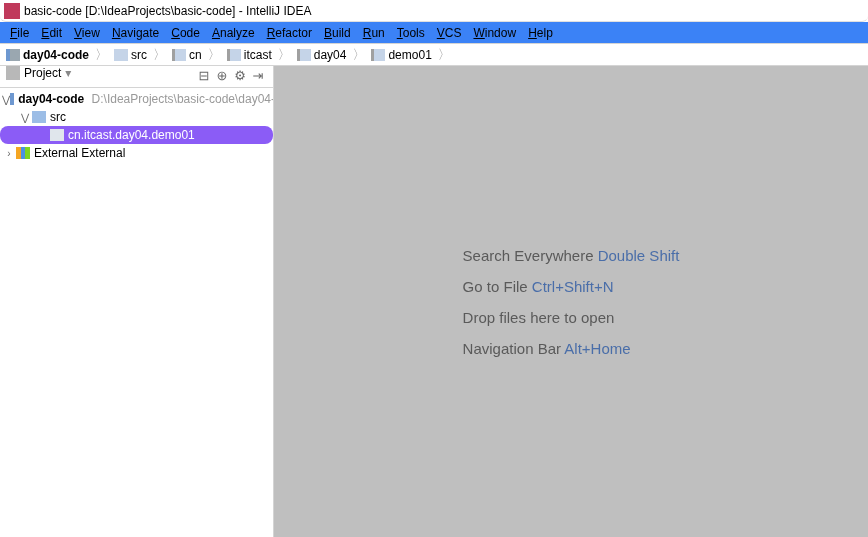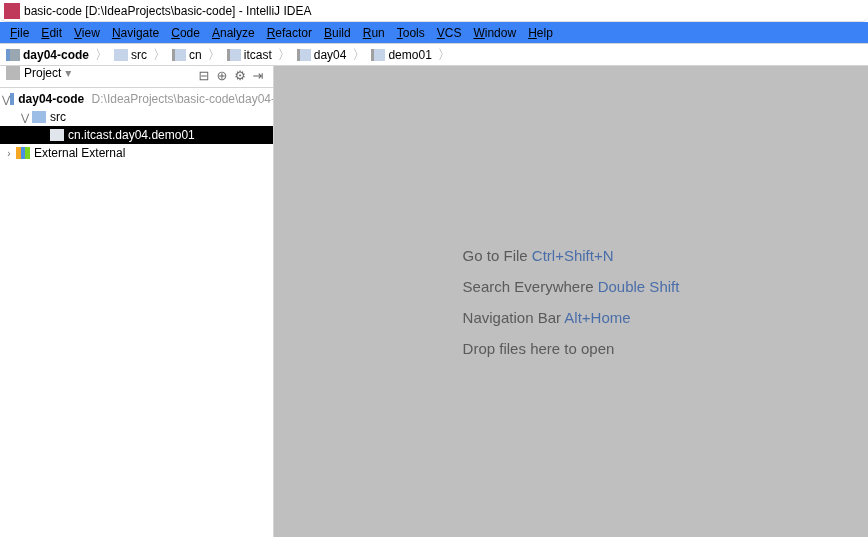--- a/index.html
+++ b/index.html
@@ -32,21 +32,21 @@
   
   .project-panel { width: 274px; border-right: 1px solid #d4d4d4; display: flex; flex-direction: column; background: #fff; }
   .project-header { height: 22px; border-bottom: 1px solid #d4d4d4; display: flex; align-items: flex-start; padding: 0 6px; }
   .project-header .ph-icon { width: 14px; height: 14px; display: inline-block; background: #b8b8b8; margin-right: 4px; }
   .project-header .ph-label { flex: 0 0 auto; }
   .project-header .ph-drop { color: #888; margin-left: 4px; }
   .project-header .spacer { flex: 1; }
   .project-header .tool-btn { width: 18px; height: 18px; display: inline-flex; align-items: center; justify-content: center; color: #6a6a6a; cursor: pointer; font-size: 13px; }
   .tree { flex: 1; overflow: hidden; padding-top: 2px; }
   .tree-row { height: 18px; display: flex; align-items: center; padding-left: 0; white-space: nowrap; cursor: pointer; }
-  .tree-row.selected { background: #000000; color: #fff; }
+  .tree-row.selected { background: #8b5cf6; color: #fff; border-radius: 8px; }
   .tree-caret { width: 14px; text-align: center; color: #6a6a6a; font-size: 10px; user-select: none; }
   .tree-row.selected .tree-caret { color: #fff; }
   .tree-caret.empty { visibility: hidden; }
   .tree-icon { width: 14px; height: 12px; display: inline-block; margin-right: 4px; }
   .tree-icon.module { background: #9aa7b0; border-left: 4px solid #6e98d0; }
   .tree-icon.folder { background: #9cbde6; }
   .tree-icon.pkg { background: #c9cfd6; }
   .tree-row.selected .tree-icon.pkg { background: #e0e6ec; }
   .tree-icon.file { background: #e6e6e6; border: 1px solid #b0b0b0; width: 10px; height: 12px; }
   .tree-icon.libs { background: linear-gradient(90deg,#f5a623 33%,#4a90e2 33% 66%,#7ed321 66%); }
@@ -152,21 +152,21 @@
         <div class="tree-row" data-depth="0">
           <span class="tree-caret">›</span>
           <span class="tree-icon libs"></span>
           <span class="tree-label">External External</span>
         </div>
       </div>
   </div>
 
   <div class="editor">
     <div class="empty-hints" id="hints">
+        <div class="hint"><span>Search Everywhere </span><span class="shortcut">Double Shift</span></div>
         <div class="hint"><span>Go to File </span><span class="shortcut">Ctrl+Shift+N</span></div>
-        <div class="hint"><span>Search Everywhere </span><span class="shortcut">Double Shift</span></div>
+        <div class="hint"><span>Drop files here to open</span></div>
         <div class="hint"><span>Navigation Bar </span><span class="shortcut">Alt+Home</span></div>
-        <div class="hint"><span>Drop files here to open</span></div>
       </div>
 
   </div>
 
 </div>
 
 </body></html>

